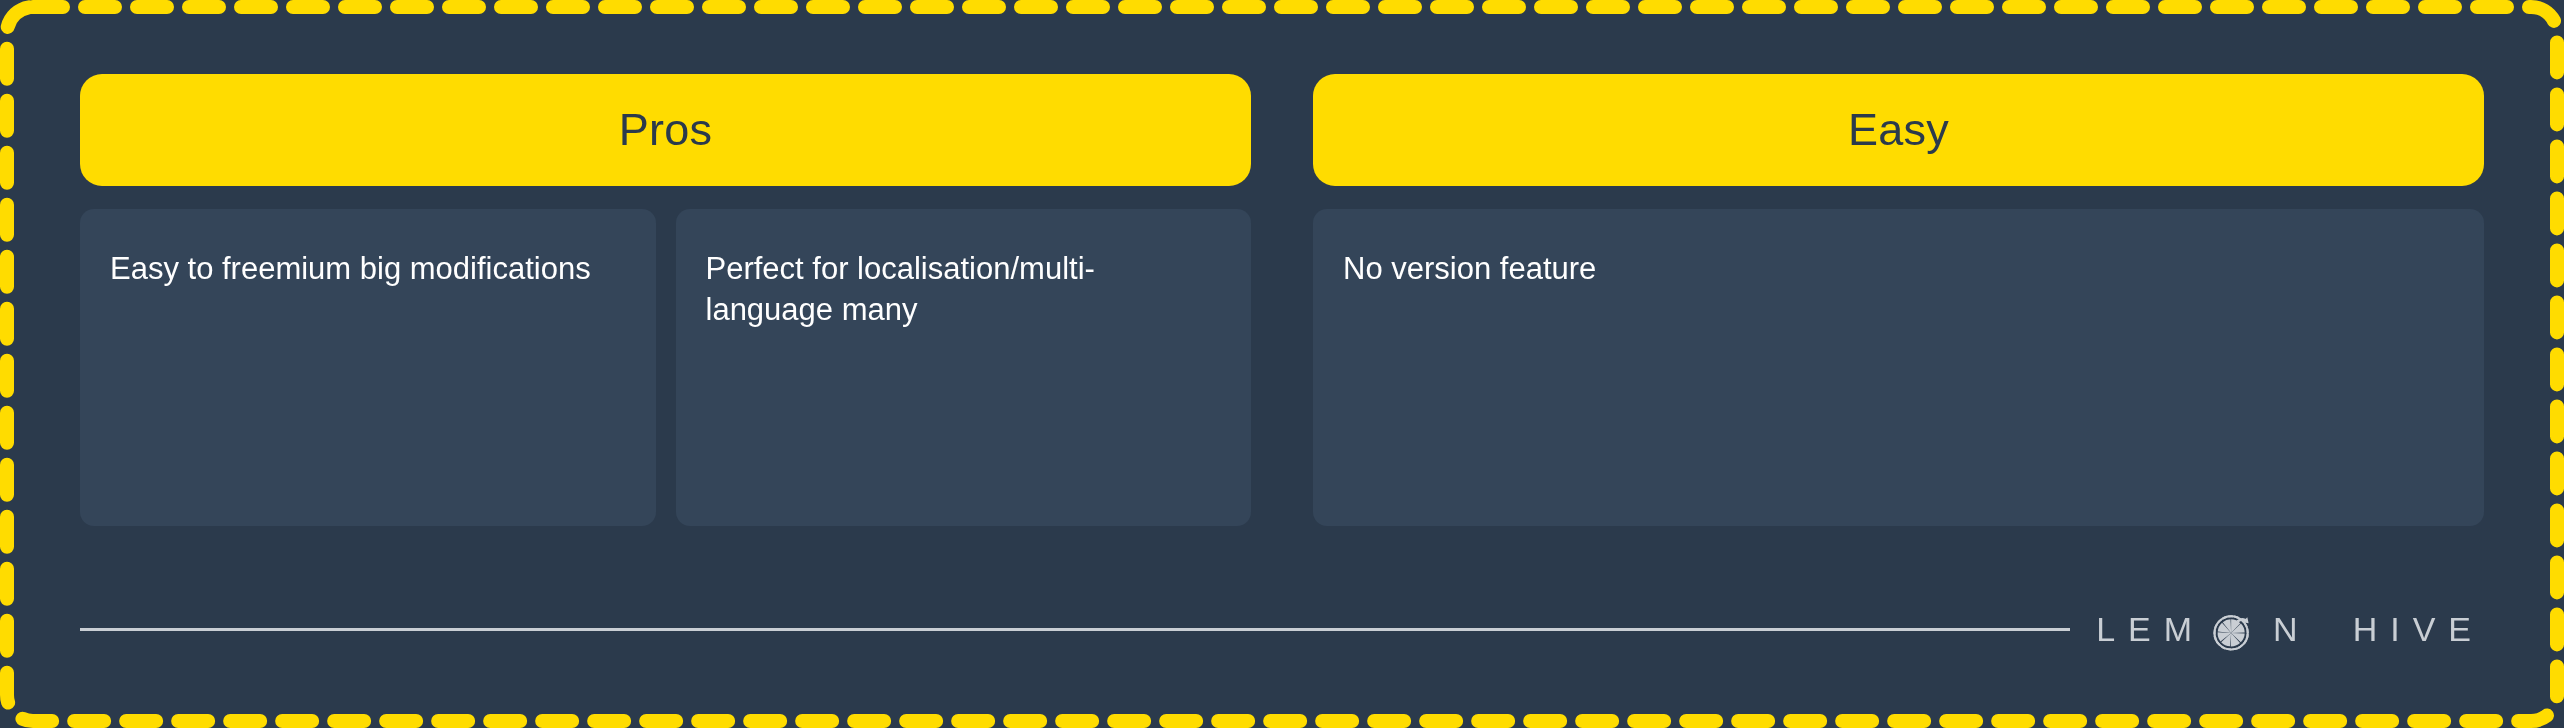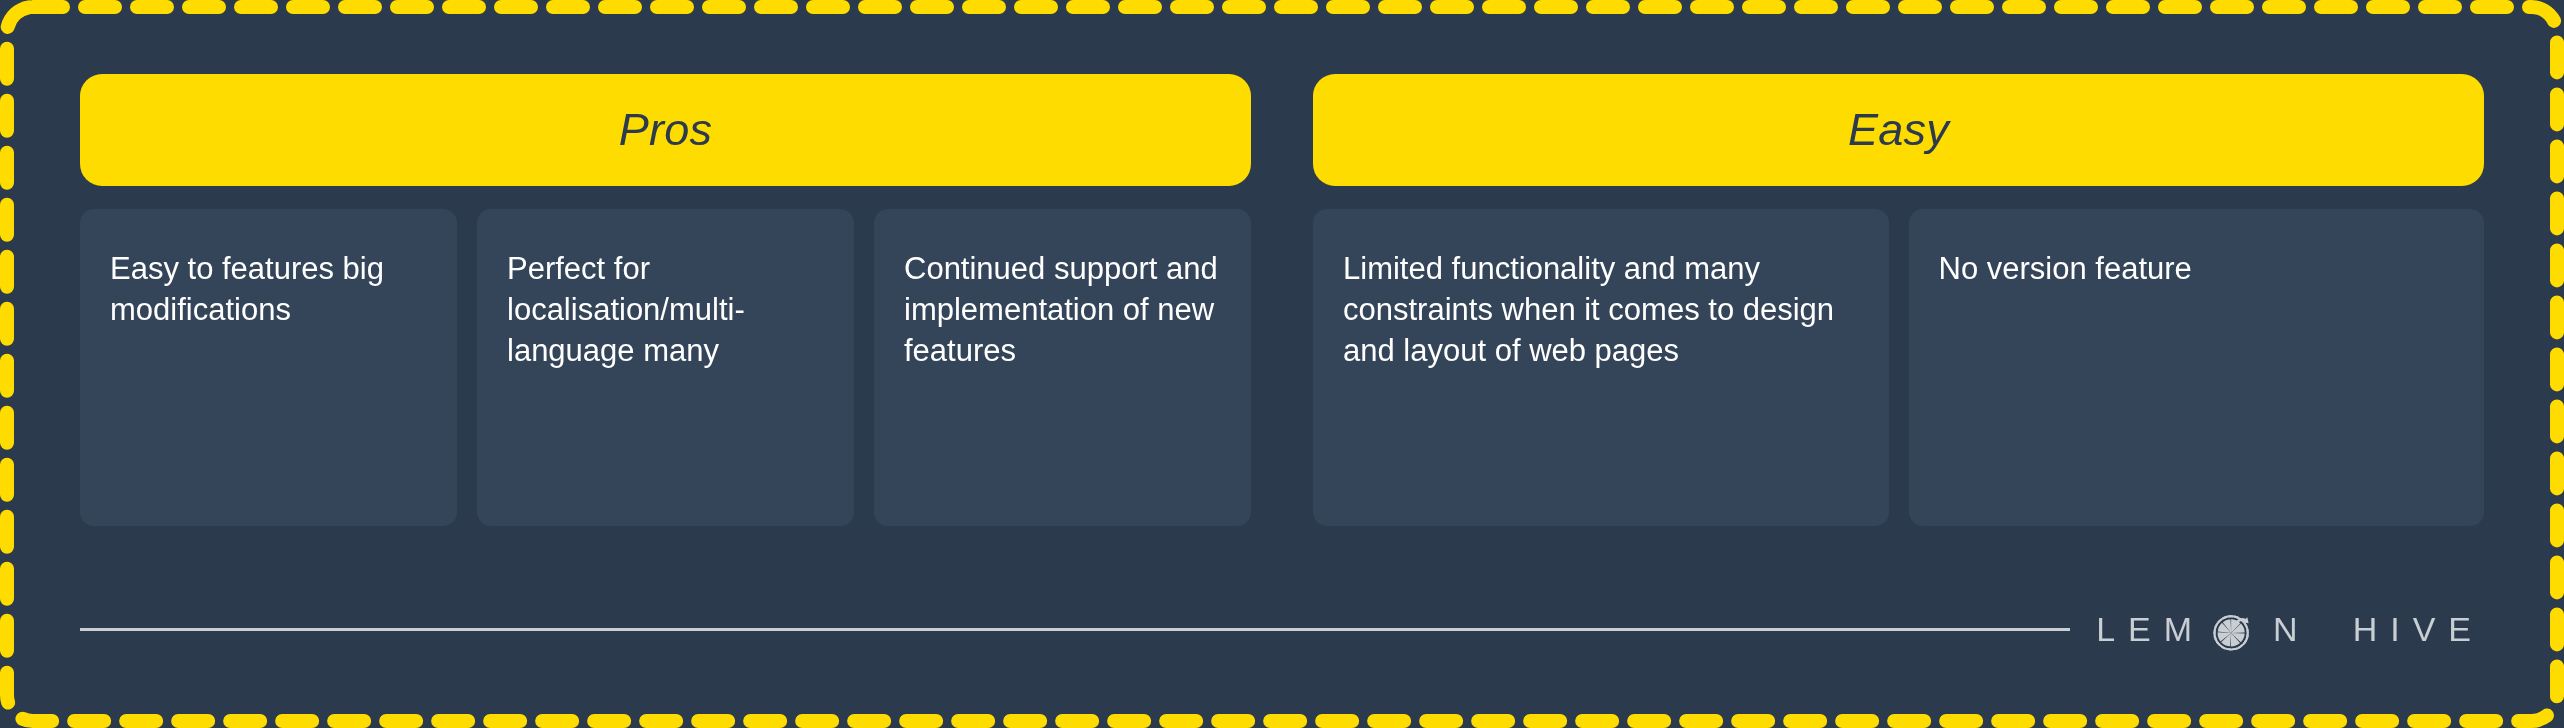--- a/index.html
+++ b/index.html
@@ -55,21 +55,20 @@
     height: 112px;
     border-radius: 22px;
     background: #ffdc00;
     color: #2b3a4c;
     display: flex;
     align-items: center;
     justify-content: center;
     font-size: 45px;
     font-weight: 400;
     letter-spacing: 0.3px;
-    font-style: italic;
   }
 
   .cards {
     display: flex;
     gap: 20px;
     margin-top: 23px;
     align-items: stretch;
   }
 
   .card {
@@ -136,39 +135,33 @@
   <div class="inner">
 
     <div class="columns">
 
       <div class="column">
         <div class="col-header">
           <span>Pros</span>
         </div>
         <div class="cards">
           <div class="card">
-            <span class="card-text">Easy to features big modifications</span>
+            <span class="card-text">Easy to freemium big modifications</span>
           </div>
           <div class="card">
             <span class="card-text">Perfect for localisation/multi-language many</span>
           </div>
-          <div class="card">
-            <span class="card-text">Continued support and implementation of new features</span>
-          </div>
         </div>
       </div>
 
       <div class="column">
         <div class="col-header">
           <span>Easy</span>
         </div>
         <div class="cards">
-          <div class="card">
-            <span class="card-text">Limited functionality and many constraints when it comes to design and layout of web pages</span>
-          </div>
           <div class="card">
             <span class="card-text">No version feature</span>
           </div>
         </div>
       </div>
 
     </div>
   </div>
 
   <div class="footer">

